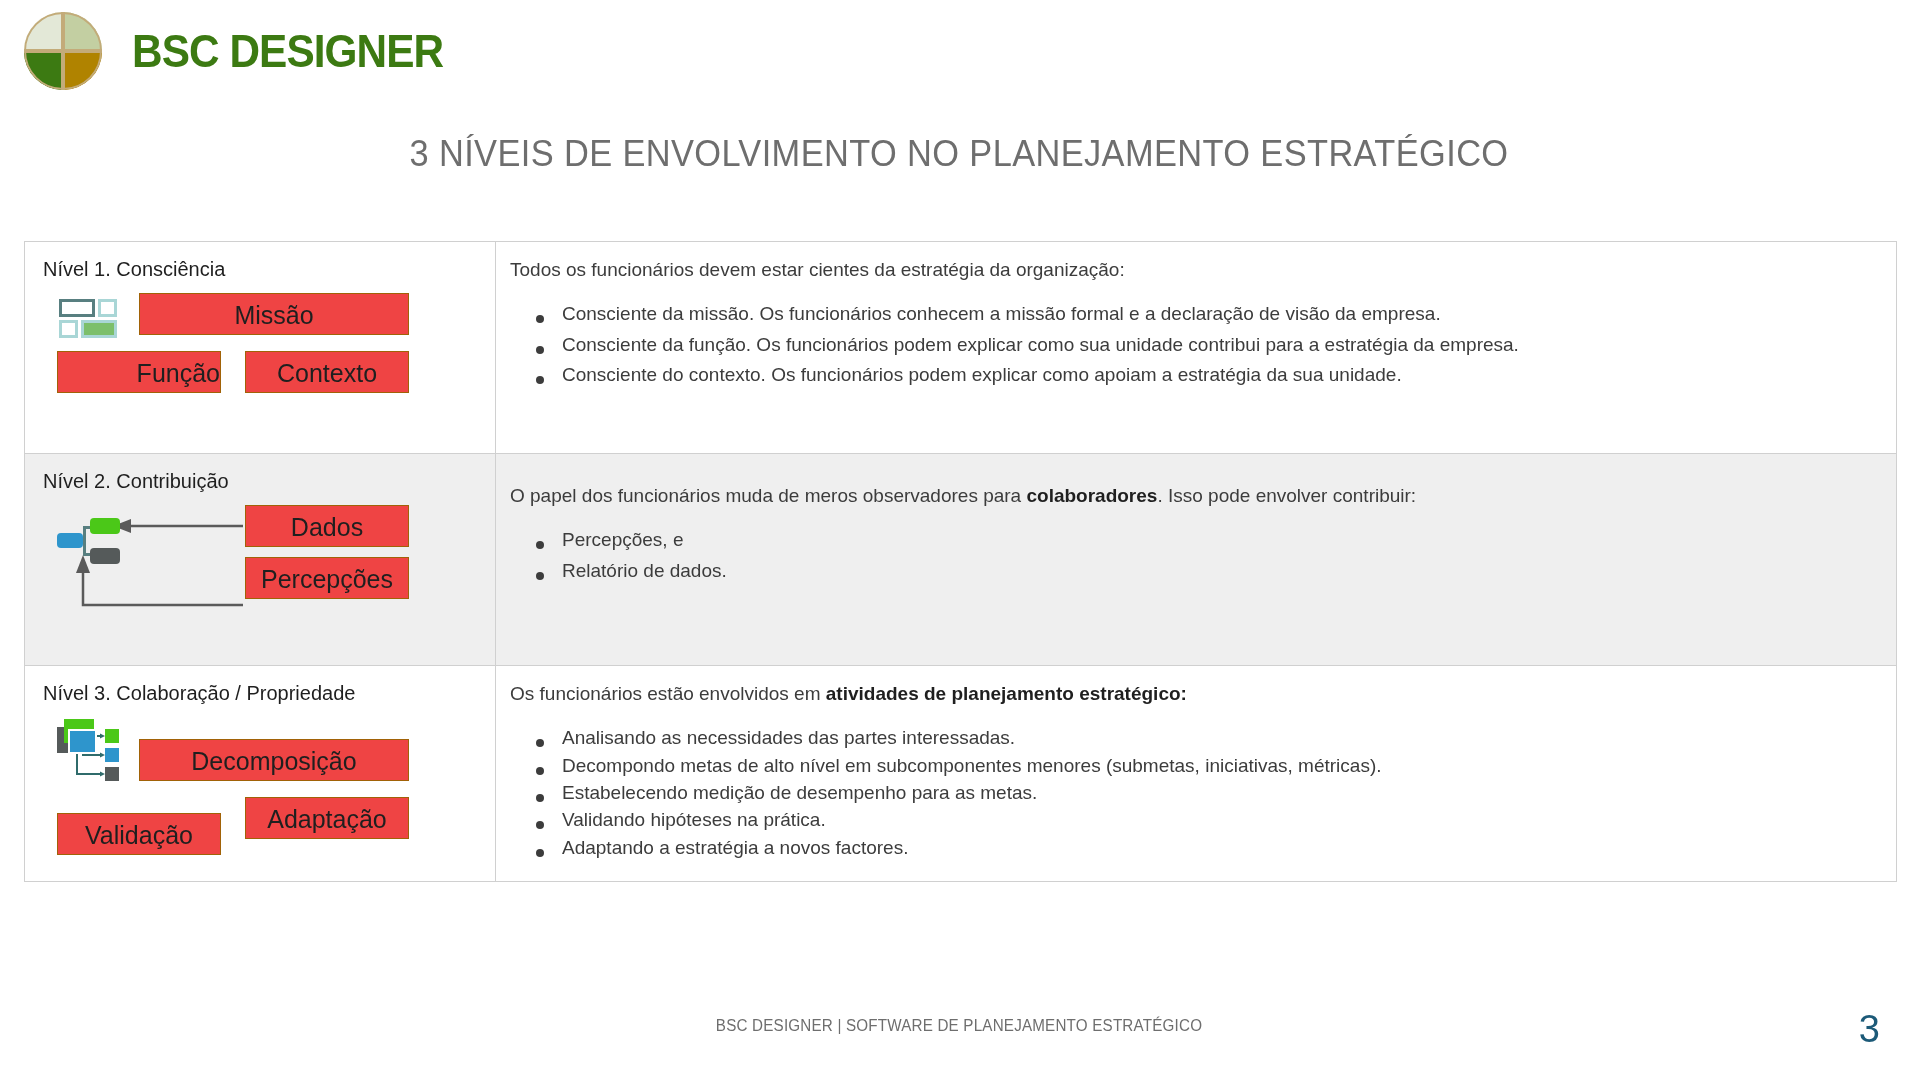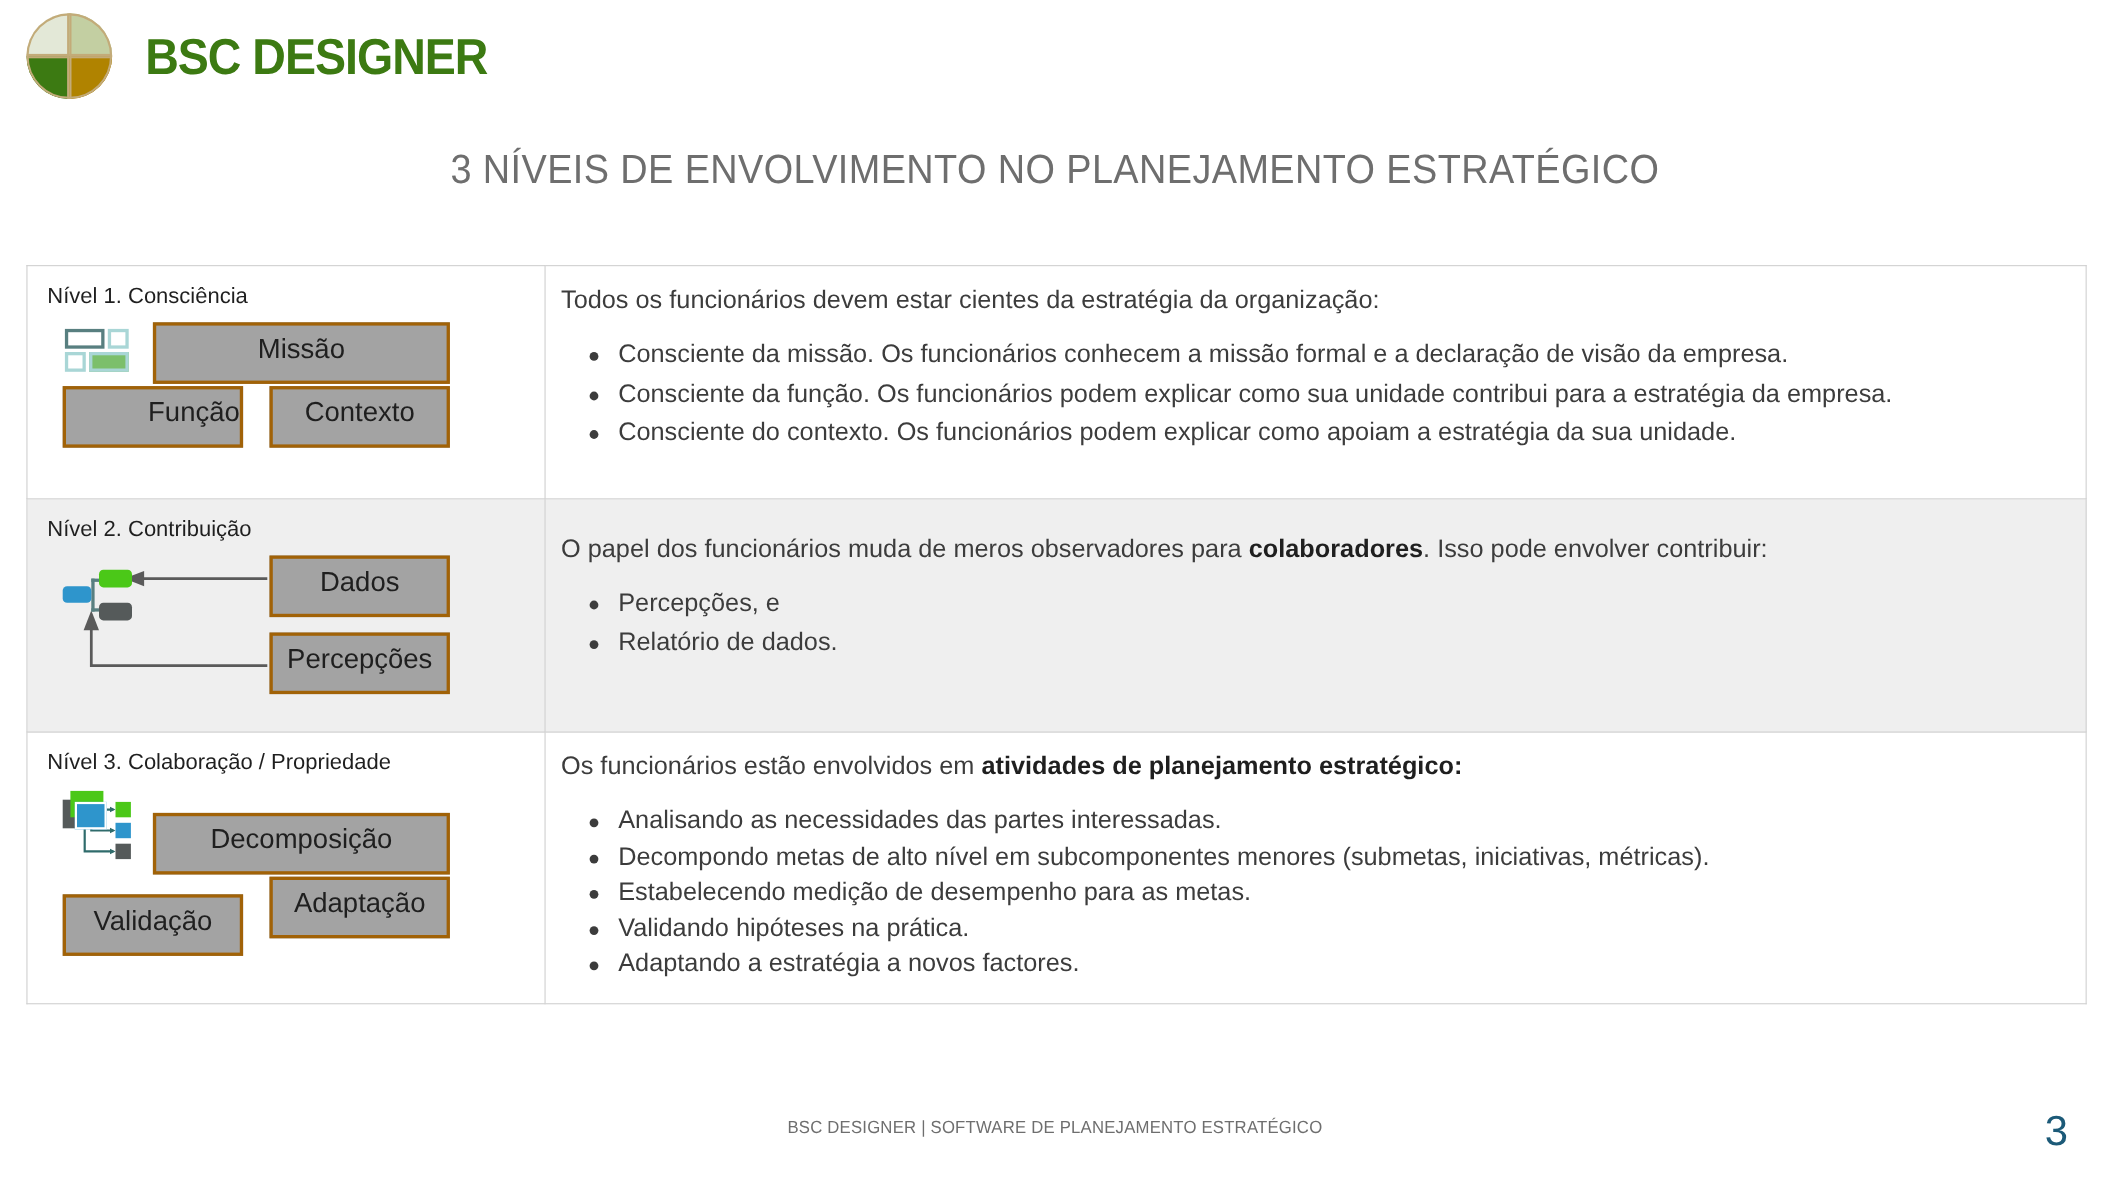--- a/index.html
+++ b/index.html
@@ -104,27 +104,27 @@
     font-size: 20px;
     color: #1f1f1f;
     margin: 0 0 6px 0;
     white-space: nowrap;
   }
   .diagram {
     position: relative;
     margin-top: 12px;
   }
   .node-box {
-    border: 3px solid #a16207;
-    background: #a3a3a3;
+    border: 1px solid #a16207;
+    background: #ef4444;
     font-size: 25px;
     color: #1f1f1f;
     text-align: center;
     line-height: 42px;
-    height: 56px;
+    height: 42px;
     box-sizing: border-box;
     position: absolute;
   }
 
   
   #l1-diagram { height: 140px; }
   #l1-icon { position: absolute; left: 16px; top: 6px; }
   #box-missao   { left: 96px;  top: 0px;   width: 270px; }
   #box-funcao   { left: 14px;  top: 58px;  width: 164px; text-align: right; }
   #box-contexto { left: 202px; top: 58px;  width: 164px; }
@@ -134,21 +134,21 @@
   .l1-cell { position: absolute; box-sizing: border-box; }
   .l1-tl { left: 0;  top: 0;  width: 36px; height: 18px; border: 3px solid #587f80; background:#fff; }
   .l1-tr { left: 39px; top: 0; width: 19px; height: 18px; border: 3px solid #a9d6d6; background:#fff; }
   .l1-bl { left: 0;  top: 21px; width: 19px; height: 18px; border: 3px solid #a9d6d6; background:#fff; }
   .l1-br { left: 22px; top: 21px; width: 36px; height: 18px; border: 3px solid #a9d6d6; background:#7cbf6b; }
 
   
   #l2-diagram { height: 140px; }
   #l2-icon { position: absolute; left: 14px; top: 12px; }
   #box-dados      { left: 202px; top: 0px;  width: 164px; }
-  #box-percepcoes { left: 202px; top: 70px; width: 164px; }
+  #box-percepcoes { left: 202px; top: 52px; width: 164px; }
   #l2-arrows { position: absolute; left: 0; top: 0; width: 380px; height: 140px; }
 
   .l2-icon-wrap { position: relative; width: 62px; height: 48px; }
   .n-blue  { position:absolute; left: 0;  top: 16px; width: 26px; height: 15px; background:#2e95cc; border-radius: 4px; }
   .n-green { position:absolute; left: 33px; top: 1px; width: 30px; height: 16px; background:#4bc818; border-radius: 4px; }
   .n-gray  { position:absolute; left: 33px; top: 31px; width: 30px; height: 16px; background:#555a5a; border-radius: 4px; }
   .n-link  { position:absolute; left: 26px; top: 9px; width: 8px; height: 30px; border-left: 3px solid #587f80; border-top: 3px solid #587f80; border-bottom: 3px solid #587f80; box-sizing: border-box; }
 
   
   #l3-diagram { height: 140px; }
@@ -162,21 +162,21 @@
   .s-biggreen { position:absolute; left: 7;  top: 0;    left: 7px;   width: 30px; height: 24px; background:#4bc818; }
   .s-bigblue  { position:absolute; left: 11px; top: 10px; width: 29px; height: 25px; background:#2e95cc; border:2px solid #fff; box-sizing:border-box; }
   .s-sm { position:absolute; width: 14px; height: 14px; }
   .s-sm-green { left: 48px; top: 10px; background:#4bc818; }
   .s-sm-blue  { left: 48px; top: 29px; background:#2e95cc; }
   .s-sm-gray  { left: 48px; top: 48px; background:#555a5a; }
 
   
   .content-inner {
     padding: 16px 22px 18px 14px;
-    font-size: 23px;
+    font-size: 19px;
     color: #3c3c3c;
     line-height: 1.28;
   }
   .content-inner.pad-mid { padding-top: 30px; }
   .lead { margin: 0 0 6px 0; }
   .lead strong { font-weight: bold; color:#1f1f1f; }
   ul.bullets {
     margin: 20px 0 0 0;
     padding-left: 52px;
     list-style: none;

